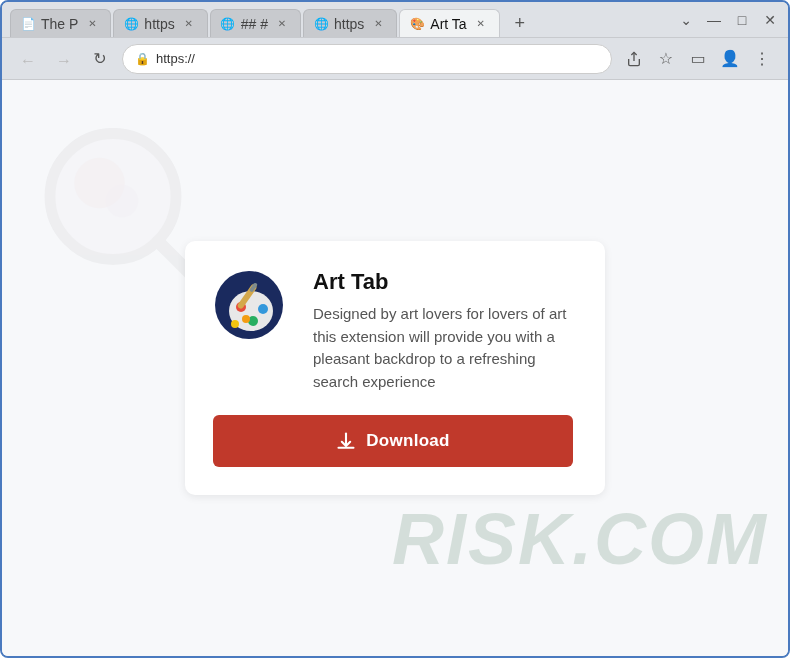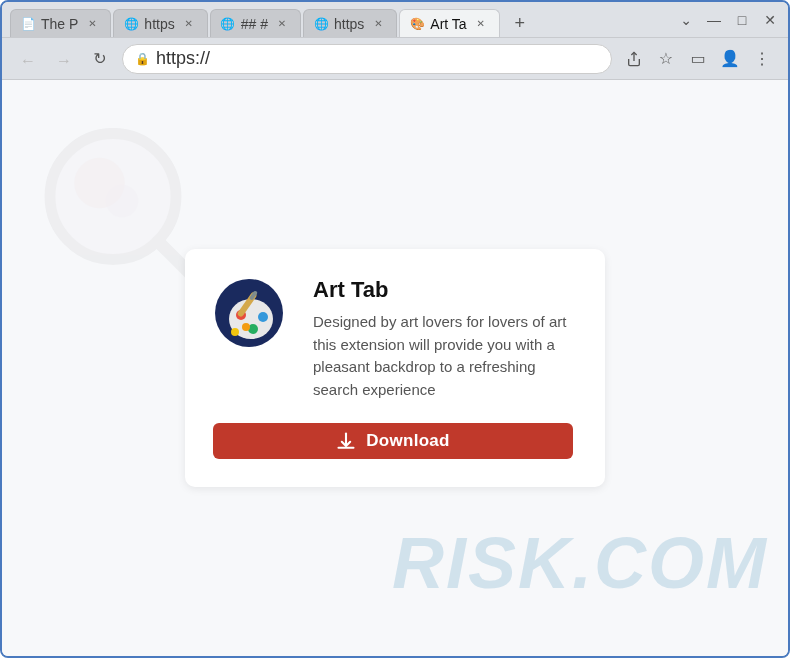--- a/index.html
+++ b/index.html
@@ -158,21 +158,21 @@
       gap: 6px;
       border: 1px solid #ccc;
     }
 
     .lock-icon {
       font-size: 12px;
       color: #555;
     }
 
     .address-text {
-      font-size: 18px;
+      font-size: 13px;
       color: #333;
       flex: 1;
     }
 
     .toolbar-icons {
       display: flex;
       align-items: center;
       gap: 4px;
     }
 
@@ -216,23 +216,23 @@
       top: 40px;
       width: 180px;
       height: 180px;
       opacity: 0.12;
     }
 
     .watermark-text {
       position: absolute;
       font-size: 72px;
       font-weight: 900;
-      color: #0369a1;
+      color: #14532d;
       opacity: 0.15;
-      bottom: 52px;
+      bottom: 76px;
       right: 20px;
       letter-spacing: 2px;
       font-style: italic;
     }
 
     
     .extension-card {
       background: #fff;
       border-radius: 10px;
       padding: 28px 32px 28px 28px;
@@ -275,21 +275,21 @@
       font-size: 15px;
       color: #555;
       line-height: 1.5;
     }
 
     .download-btn {
       display: flex;
       align-items: center;
       justify-content: center;
       width: 100%;
-      height: 36px;
+      height: 52px;
       background: #c0392b;
       color: #fff;
       border: none;
       border-radius: 6px;
       font-size: 17px;
       font-weight: 600;
       cursor: pointer;
       gap: 10px;
       letter-spacing: 0.3px;
     }

